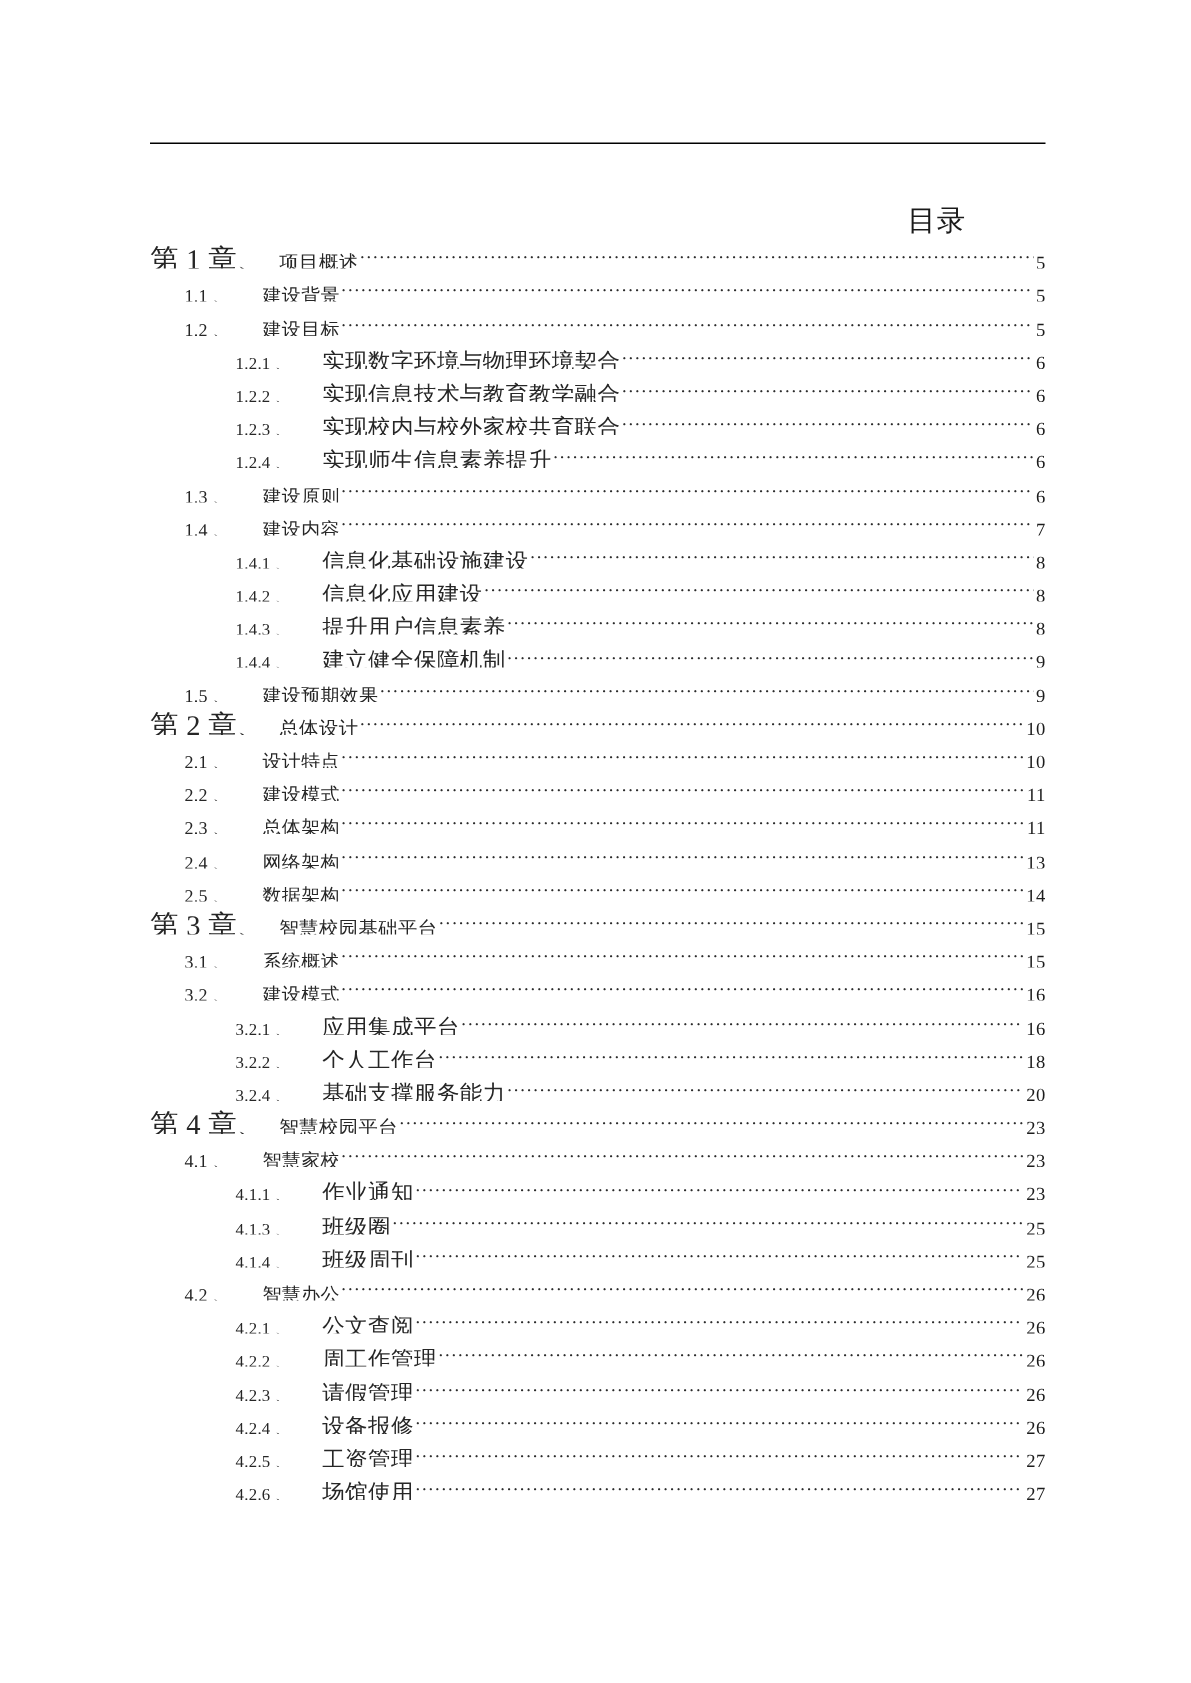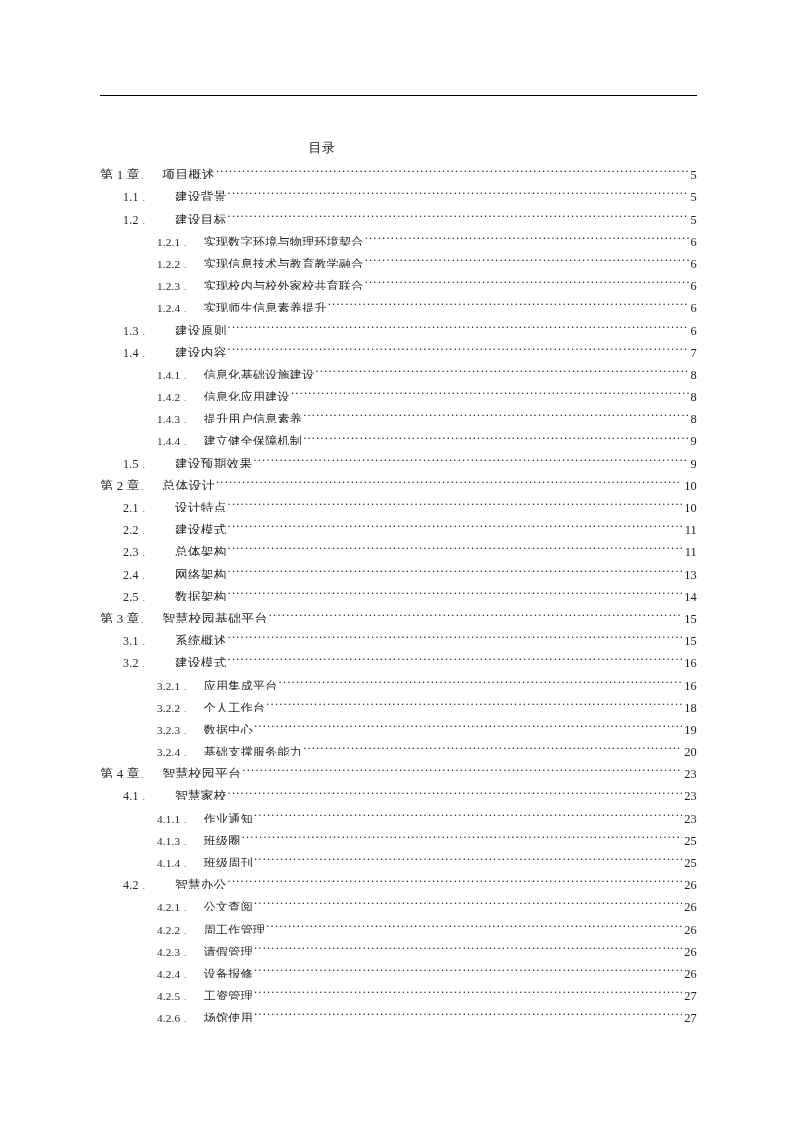--- a/index.html
+++ b/index.html
@@ -27,22 +27,22 @@
     width: 597px;
     height: 0;
     border-top: 1.6px solid #000000;
   }
   
   .toc-title {
     position: absolute;
     left: 0;
     top: 139px;
     width: 644px;
-    text-align: center;
-    font-size: 13px;
+    text-align: right;
+    font-size: 19px;
     line-height: 18px;
     letter-spacing: 0.5px;
     color: #1a1a1a;
   }
   
   .toc {
     position: absolute;
     left: 100px;
     top: 157px;
     width: 597px;
@@ -89,26 +89,26 @@
     font-size: 12.4px;
     color: #1c1c1c;
     letter-spacing: 0.2px;
     padding-left: 1px;
   }
   
   .lvl1 { padding-left: 0px; }
   .lvl2 { padding-left: 23px; }
   .lvl3 { padding-left: 57px; }
 
-  .lvl1 .num  { font-size: 13px; }
+  .lvl1 .num  { font-size: 19px; }
   .lvl1 .label{ font-size: 12.9px; margin-left: 9px; }
   .lvl2 .num  { font-size: 12.0px; }
   .lvl2 .label{ font-size: 12.6px; margin-left: 21px; }
   .lvl3 .num  { font-size: 11.2px; }
-  .lvl3 .label{ font-size: 12px; margin-left: 9px; }
+  .lvl3 .label{ font-size: 15px; margin-left: 20px; }
 </style>
 </head>
 <body>
 
 <div class="page">
 
   <div class="header-rule"></div>
 
   <div class="toc-title">目录</div>
 
@@ -257,26 +257,20 @@
         <span class="leader"></span>
         <span class="page-no">16</span>
       </div>
       <div class="toc-row lvl3">
         <span class="num">3.2.2 、</span>
         <span class="label">个人工作台</span>
         <span class="leader"></span>
         <span class="page-no">18</span>
       </div>
       <div class="toc-row lvl3">
-        <span class="num">3.2.3 、</span>
-        <span class="label">数据中心</span>
-        <span class="leader"></span>
-        <span class="page-no">19</span>
-      </div>
-      <div class="toc-row lvl3">
         <span class="num">3.2.4 、</span>
         <span class="label">基础支撑服务能力</span>
         <span class="leader"></span>
         <span class="page-no">20</span>
       </div>
       <div class="toc-row lvl1">
         <span class="num">第 4 章、</span>
         <span class="label">智慧校园平台</span>
         <span class="leader"></span>
         <span class="page-no">23</span>

